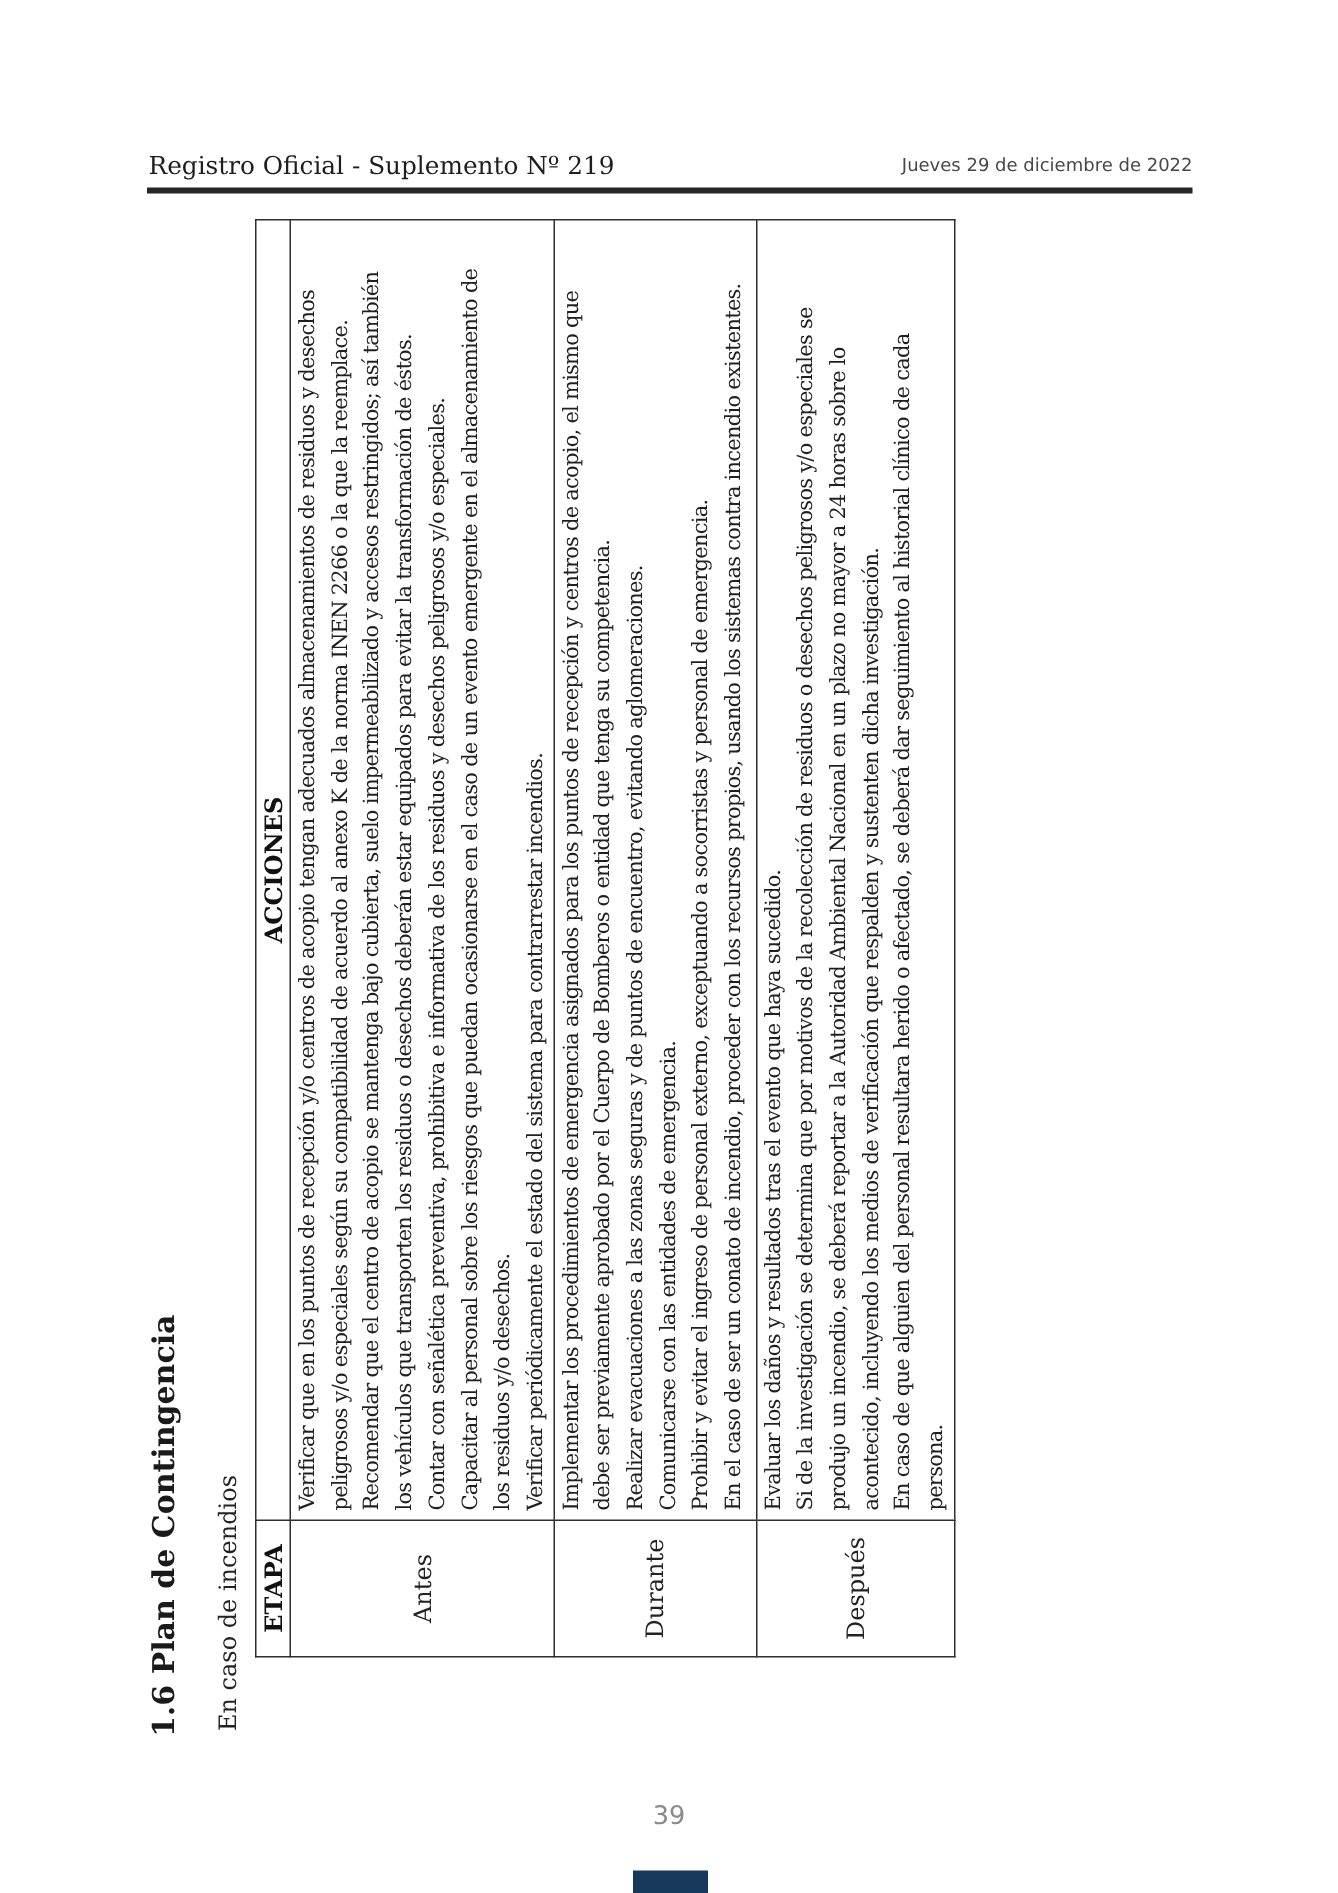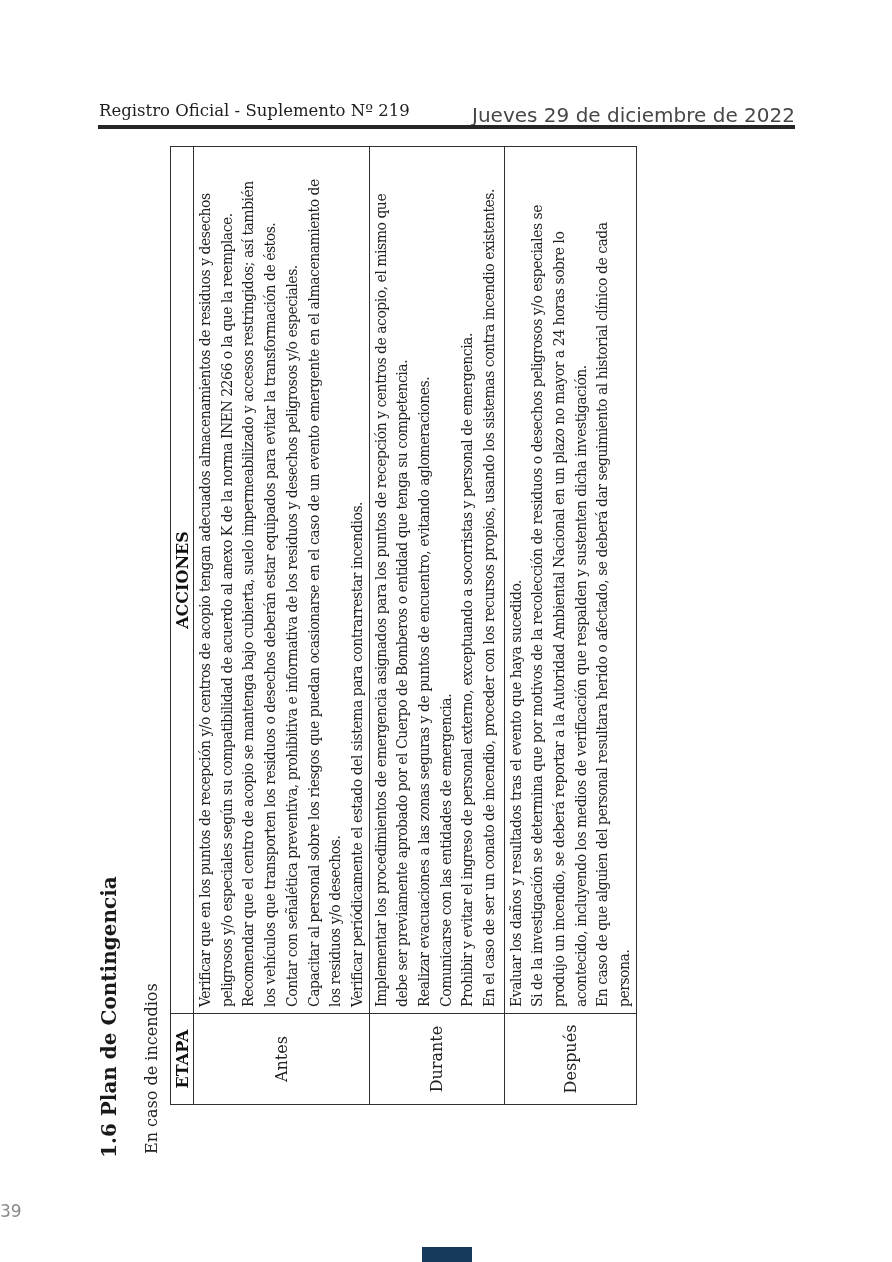--- a/index.html
+++ b/index.html
@@ -9,21 +9,21 @@
     font-family:"DejaVu Serif", serif;
   }
   
   .header-left{
     position:absolute;left:99px;top:101px;
     font-family:"DejaVu Serif", serif;font-weight:normal;font-size:16.5px;color:#1e1e1e;
     white-space:nowrap;
   }
   .header-right{
     position:absolute;right:97px;top:103px;
-    font-family:"DejaVu Sans", sans-serif;font-size:20px;color:#474747;
+    font-family:"DejaVu Sans", sans-serif;font-size:12px;color:#474747;
     white-space:nowrap;
   }
   .header-rule{
     position:absolute;left:98px;top:125px;width:697px;height:3.5px;
     background:#262626;
   }
   
   .rotated-block{
     position:absolute;left:95px;top:1158px;width:1013px;height:542px;
     transform-origin:0 0;transform:rotate(-90deg);
@@ -60,21 +60,21 @@
   .action-line{
     font-size:14px;letter-spacing:-0.5px;line-height:21.7px;
     color:#1f1f1f;white-space:nowrap;
   }
   tr.row-0{height:175px;}
   tr.row-1{height:135px;}
   tr.row-2{height:131px;}
   
   .page-number{
     position:absolute;left:0;top:1201px;width:100%;
-    font-family:"DejaVu Sans", sans-serif;
+    text-align:center;font-family:"DejaVu Sans", sans-serif;
     font-size:17px;color:#8a8a8a;
   }
   .accent-bar{
     position:absolute;left:422px;top:1247px;width:50px;height:15px;
   }
 </style>
 </head>
 <body>
 
 <div class="header-left">Registro Oficial - Suplemento Nº 219</div>

